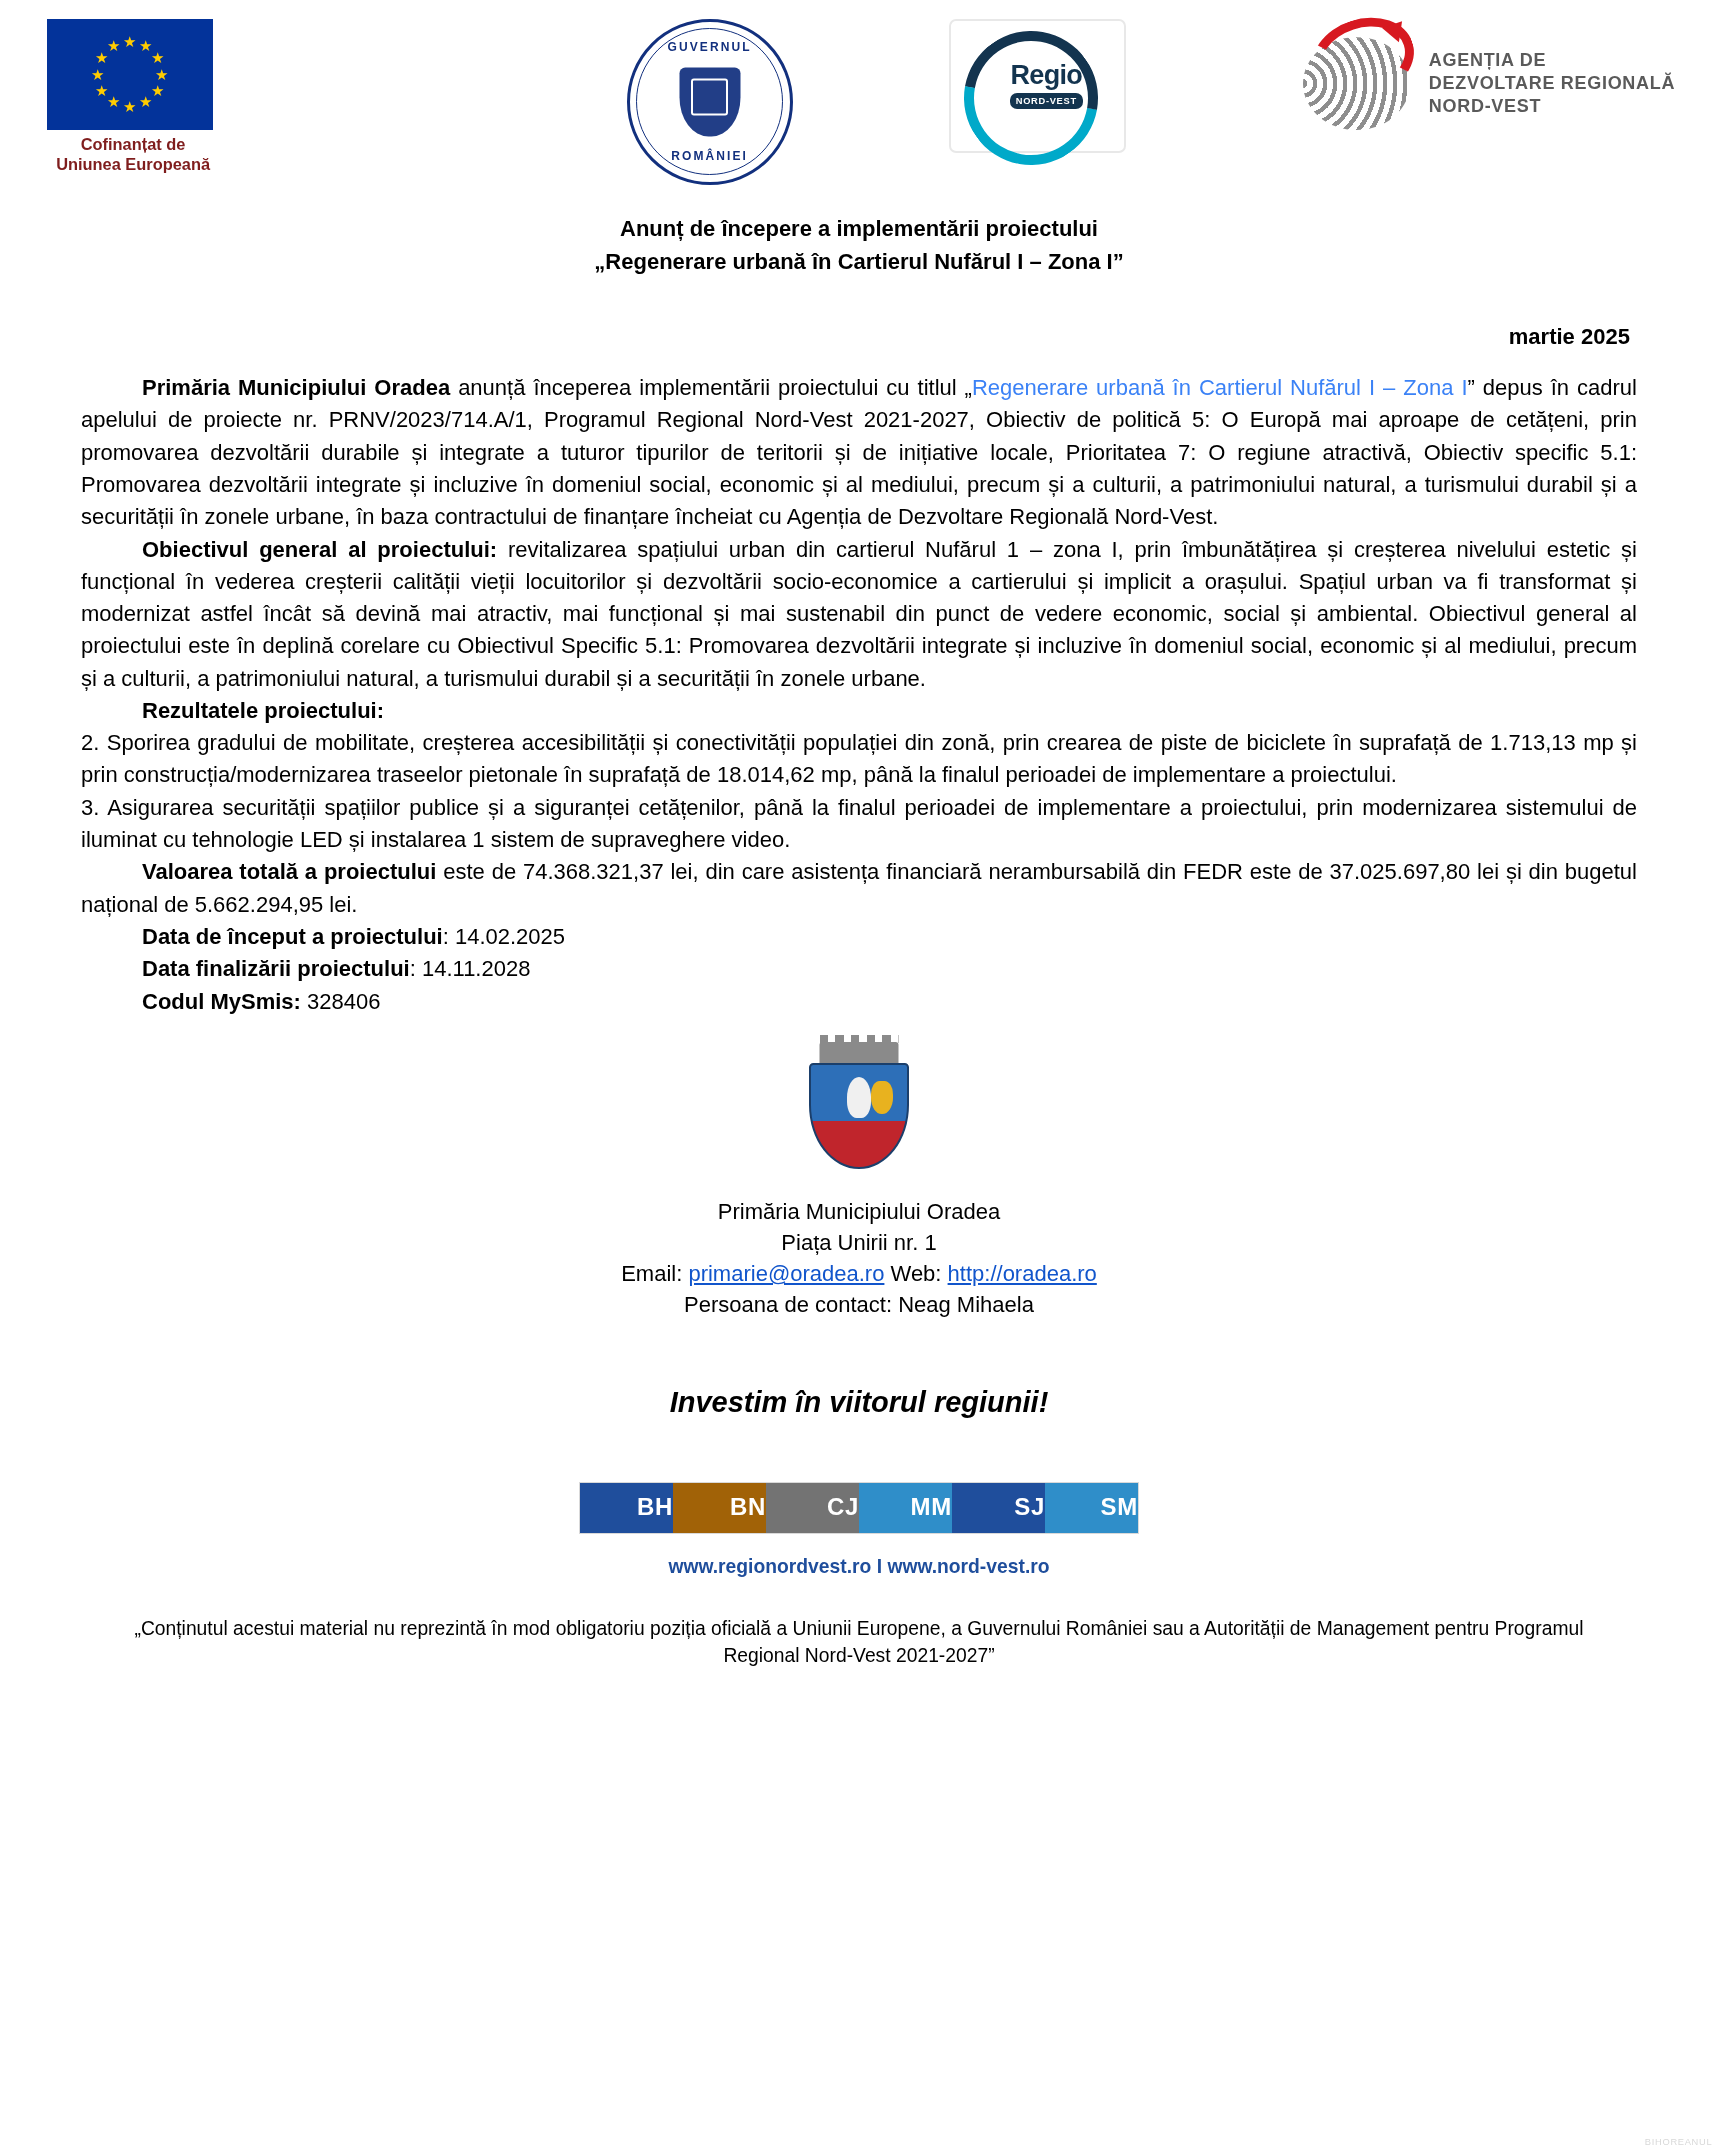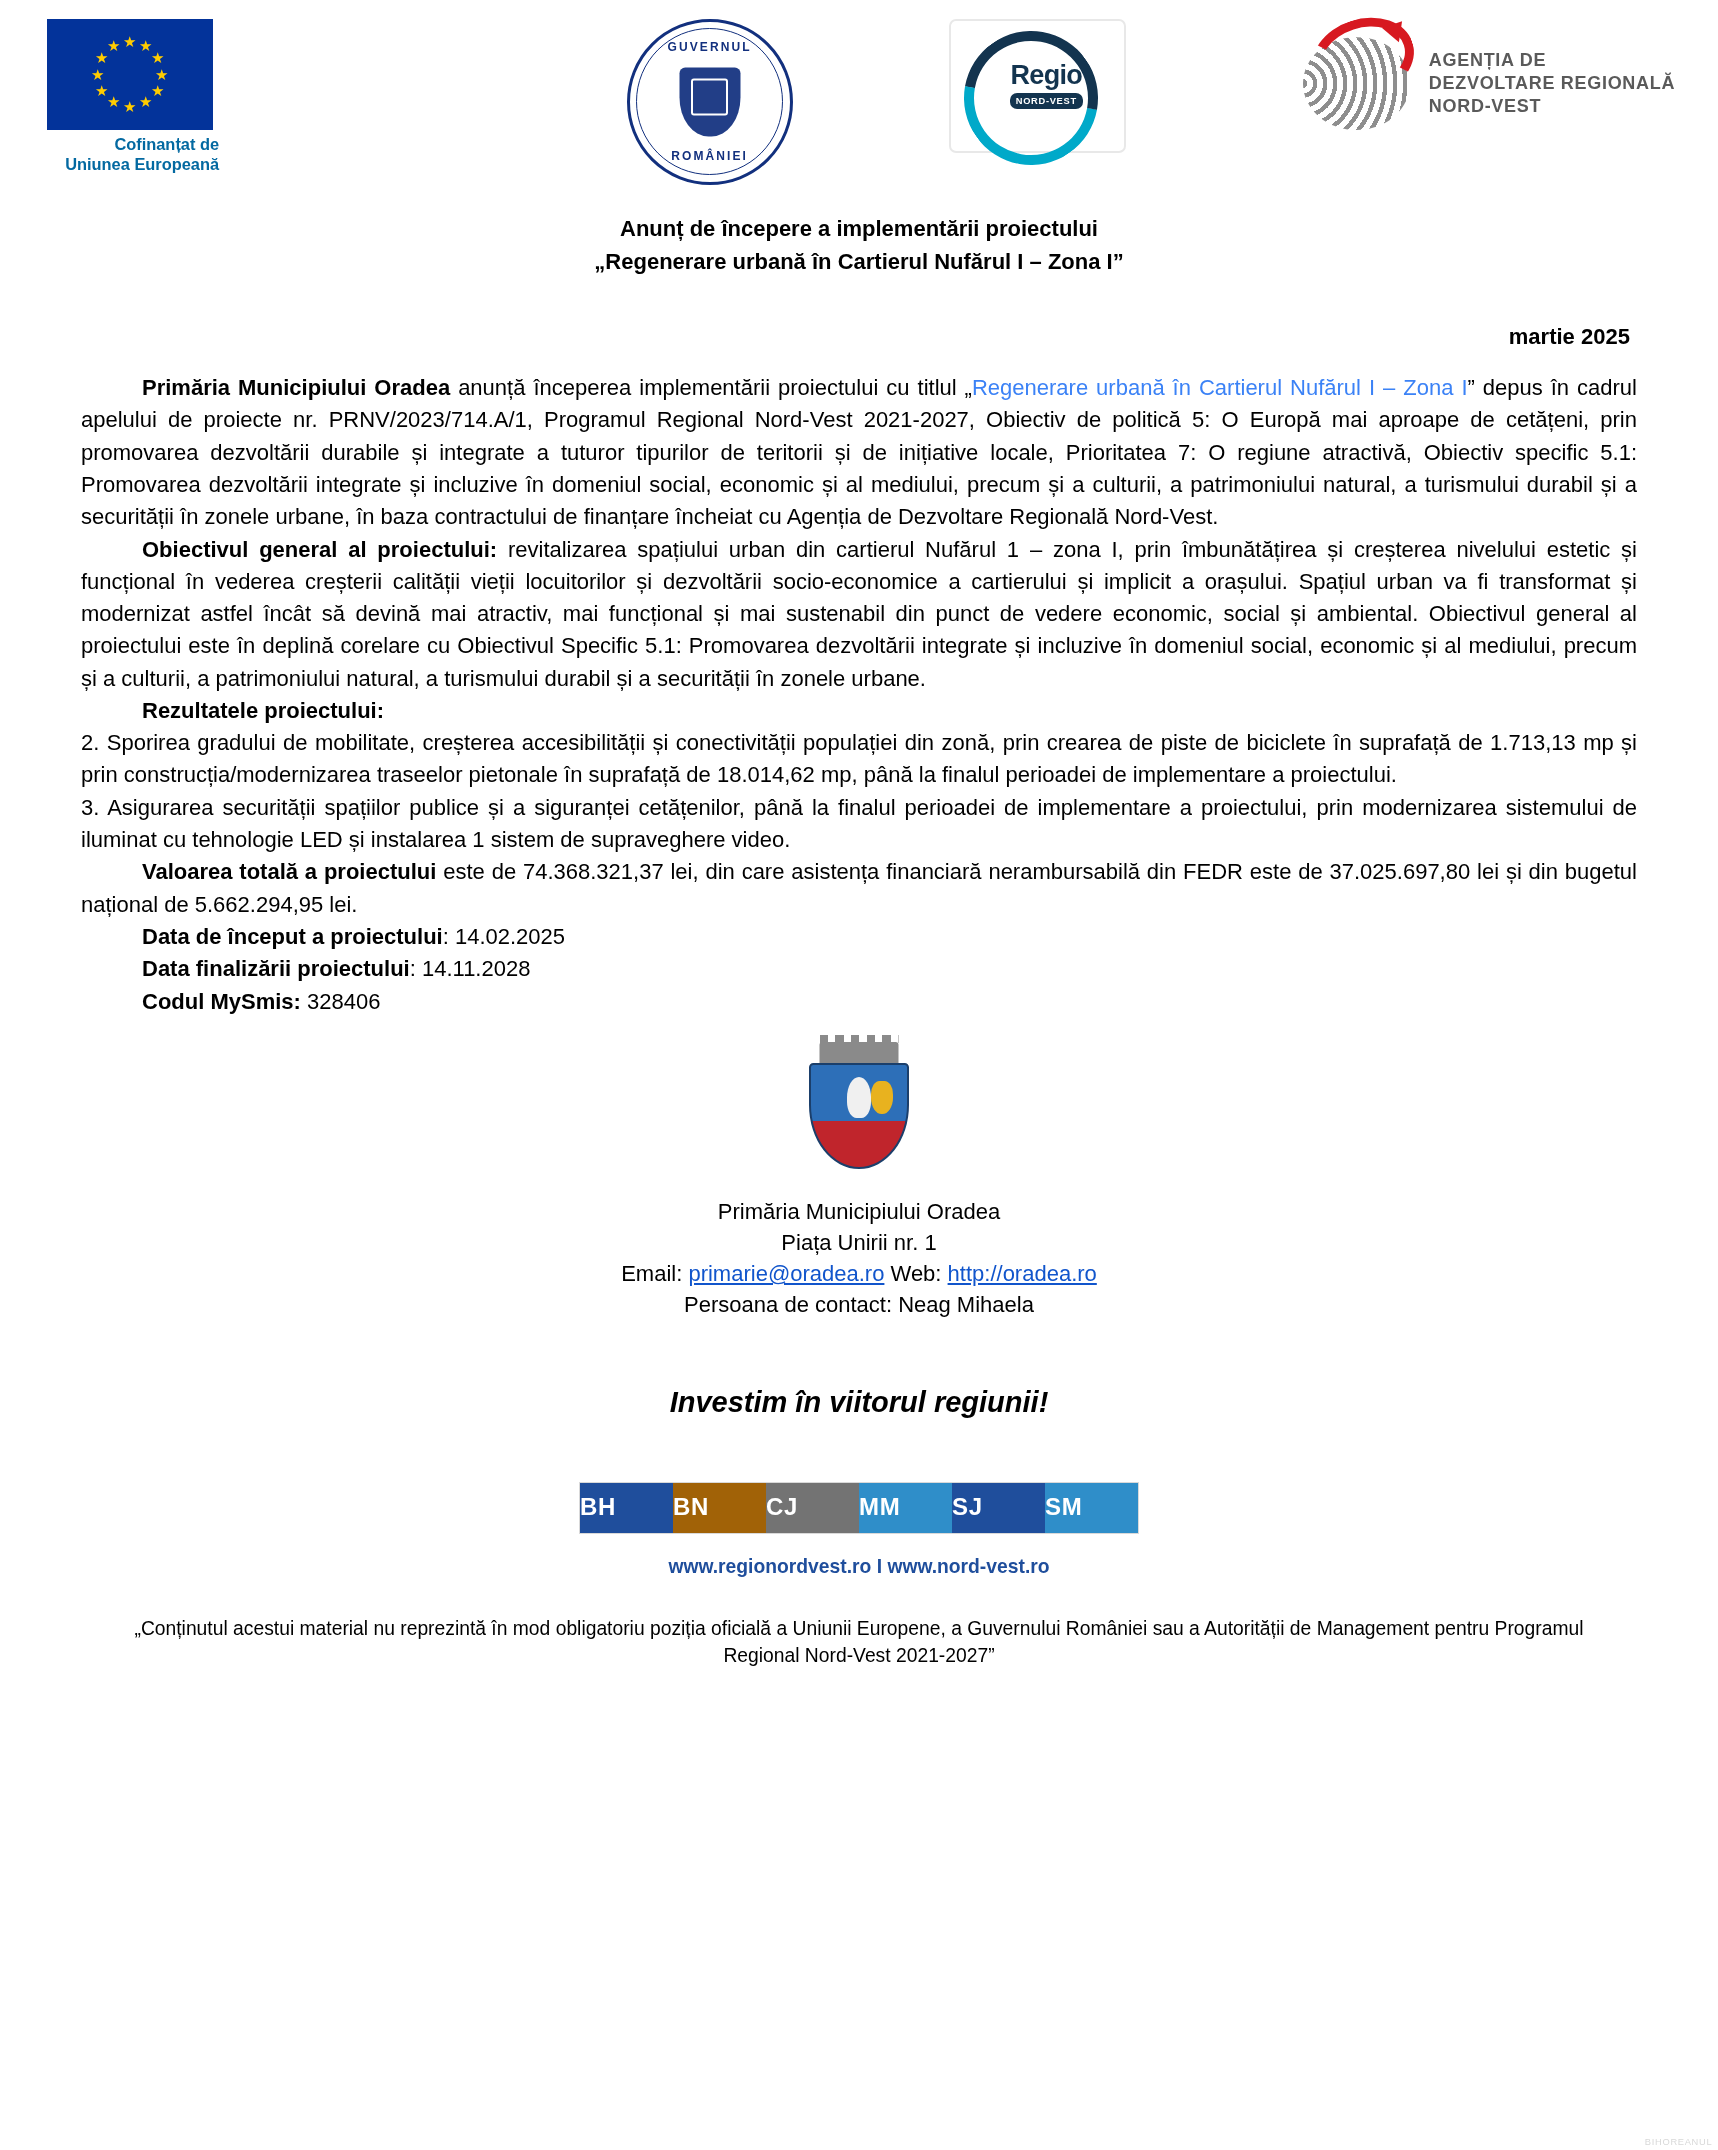--- a/index.html
+++ b/index.html
@@ -47,24 +47,23 @@
   .eu-star {
     position: absolute;
     color: #ffcc00;
     font-size: 15px;
     line-height: 15px;
   }
   .eu-caption {
     margin-top: 4.3px;
     font-size: 16.4px;
     font-weight: bold;
-    color: #0369a1;
+    color: #7f1d1d;
     line-height: 1.25;
     font-family: "Liberation Sans", sans-serif;
-    text-align: right;
   }
 
   
   .gov-seal {
     width: 166px; height: 166px;
     border-radius: 50%;
     border: 3.6px solid #12307e;
     position: relative;
     background: #ffffff;
     box-sizing: border-box;
@@ -286,21 +285,21 @@
     display: flex;
     justify-content: center;
   }
   .county-strip {
     display: flex;
     border: 1.4px solid #d9d9d9;
   }
   .county-cell {
     width: 93px;
     padding: 7.1px 0 8.6px 0;
-    text-align: left;
+    text-align: right;
     color: #ffffff;
     font-weight: bold;
     font-size: 24px;
     letter-spacing: 0.7px;
   }
   .web-line {
     text-align: center;
     margin-top: 18.6px;
     font-size: 19.3px;
     font-weight: bold;

